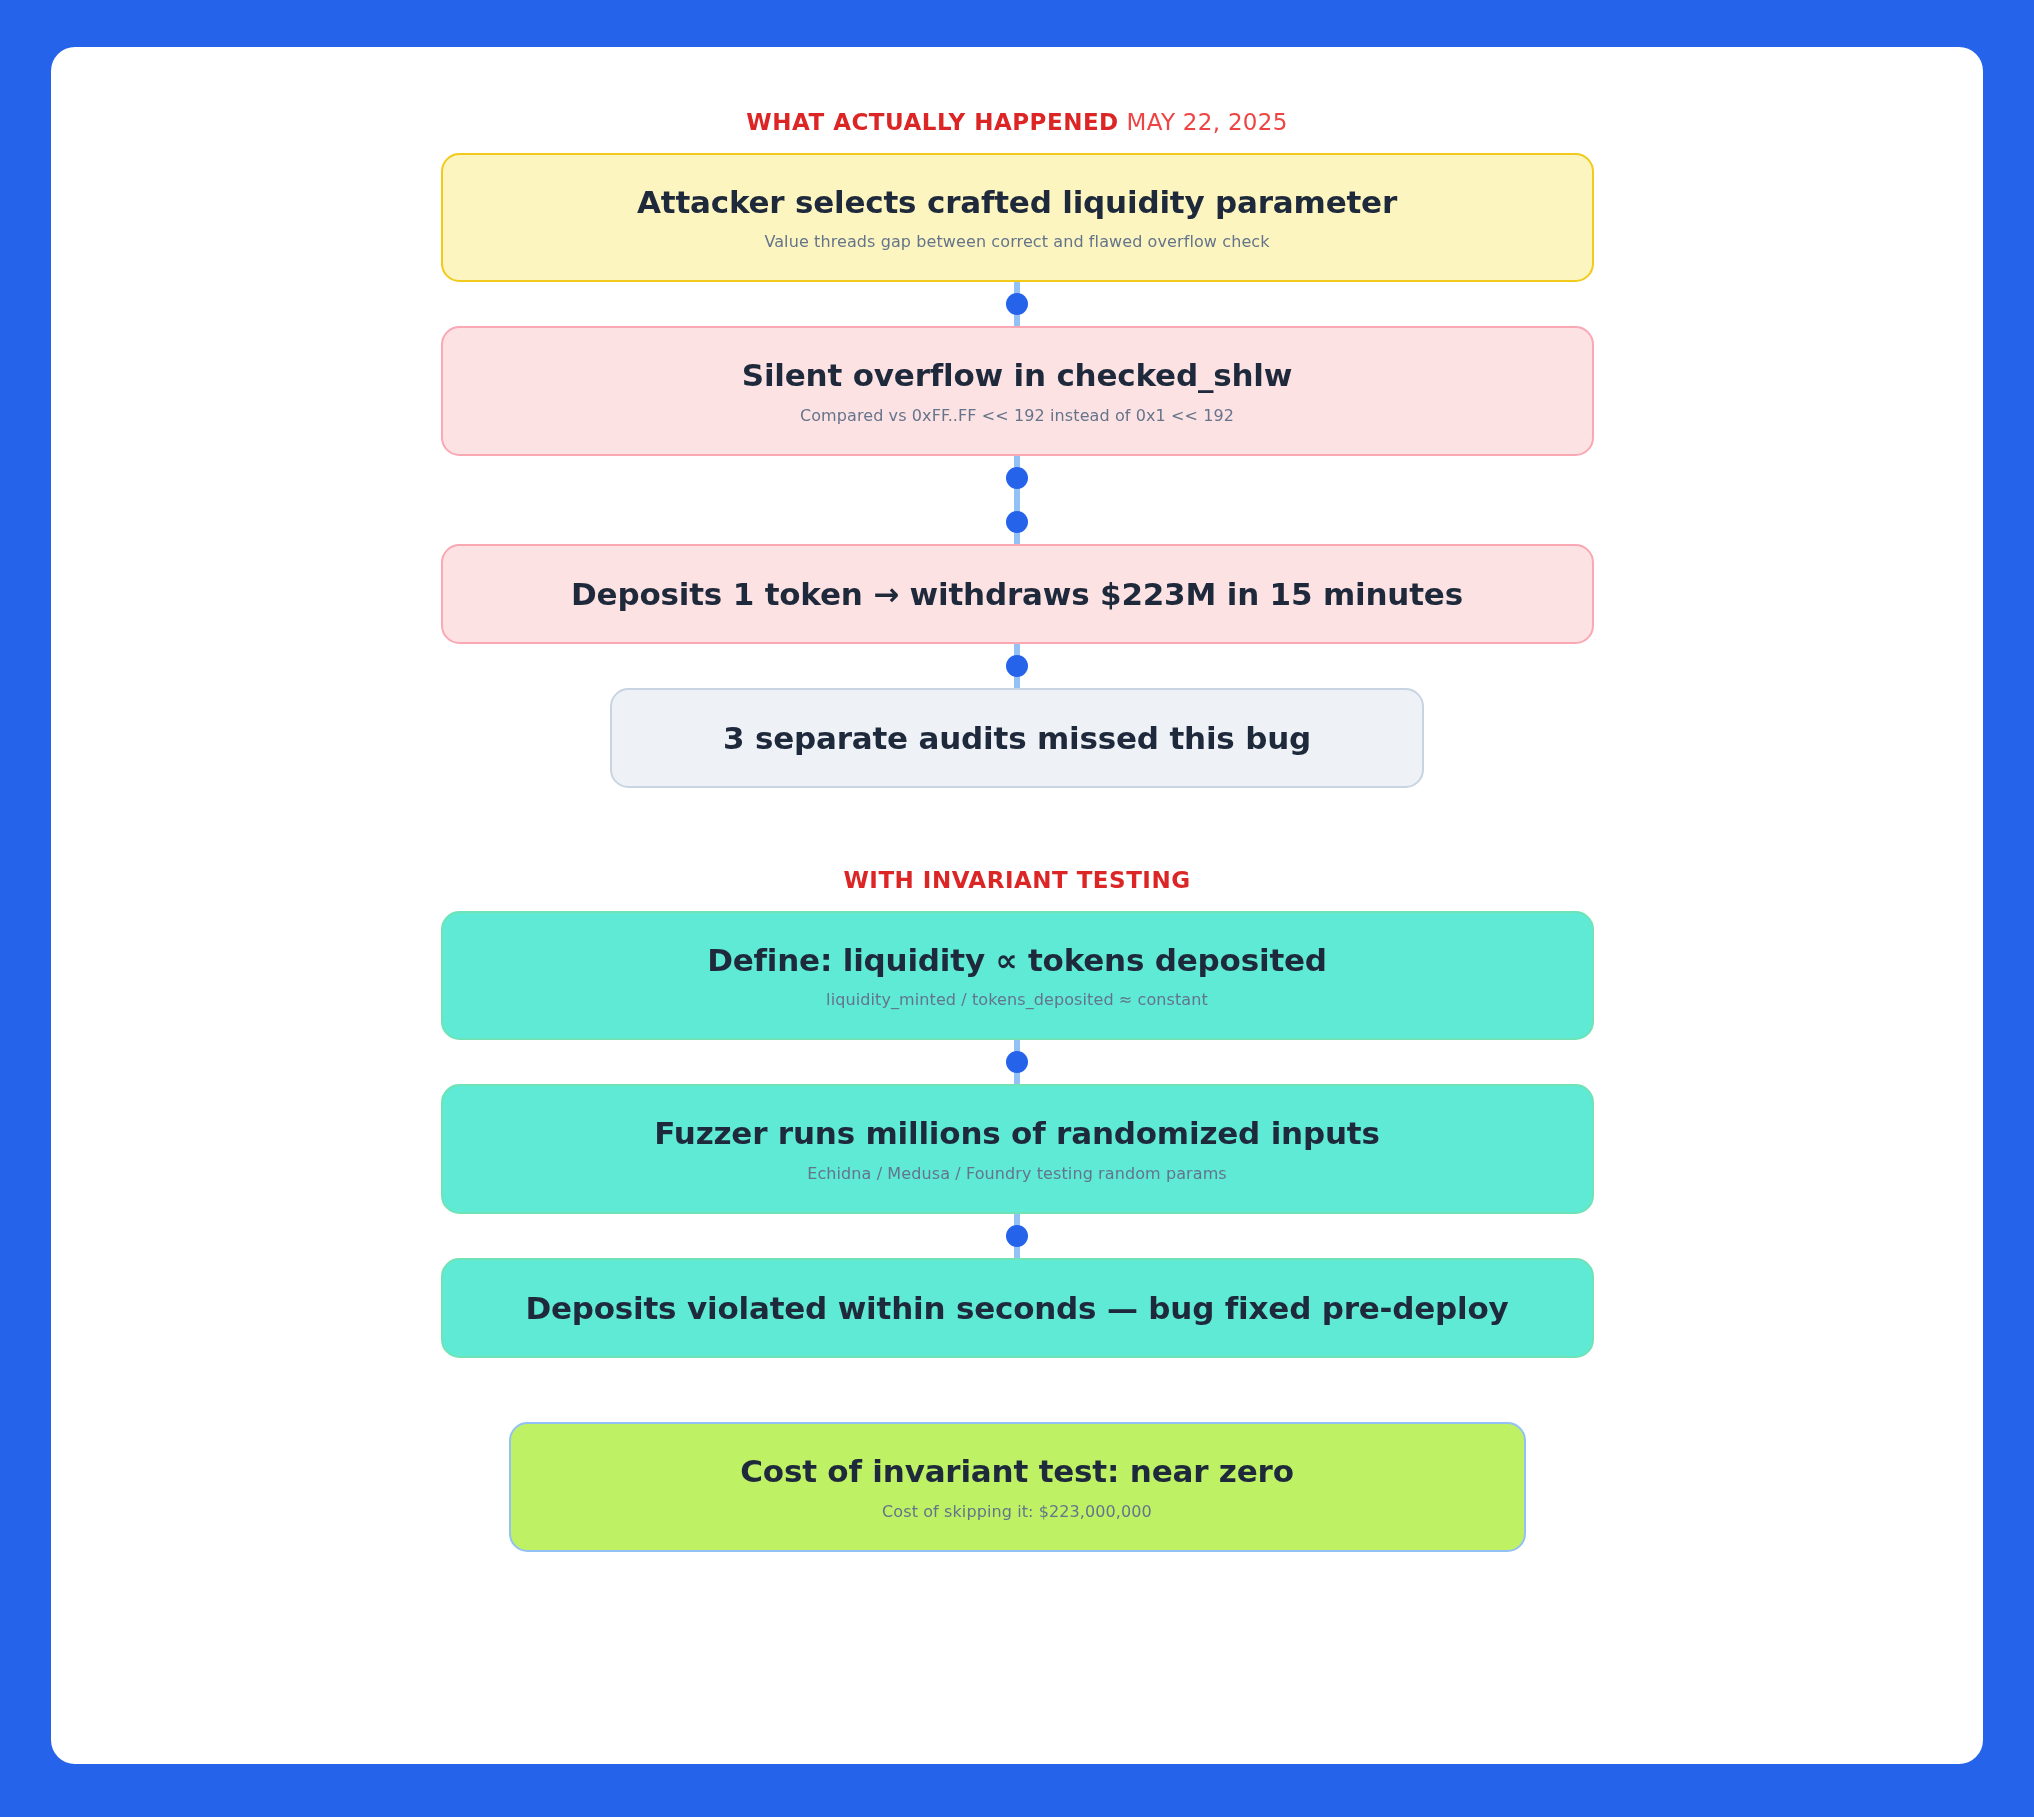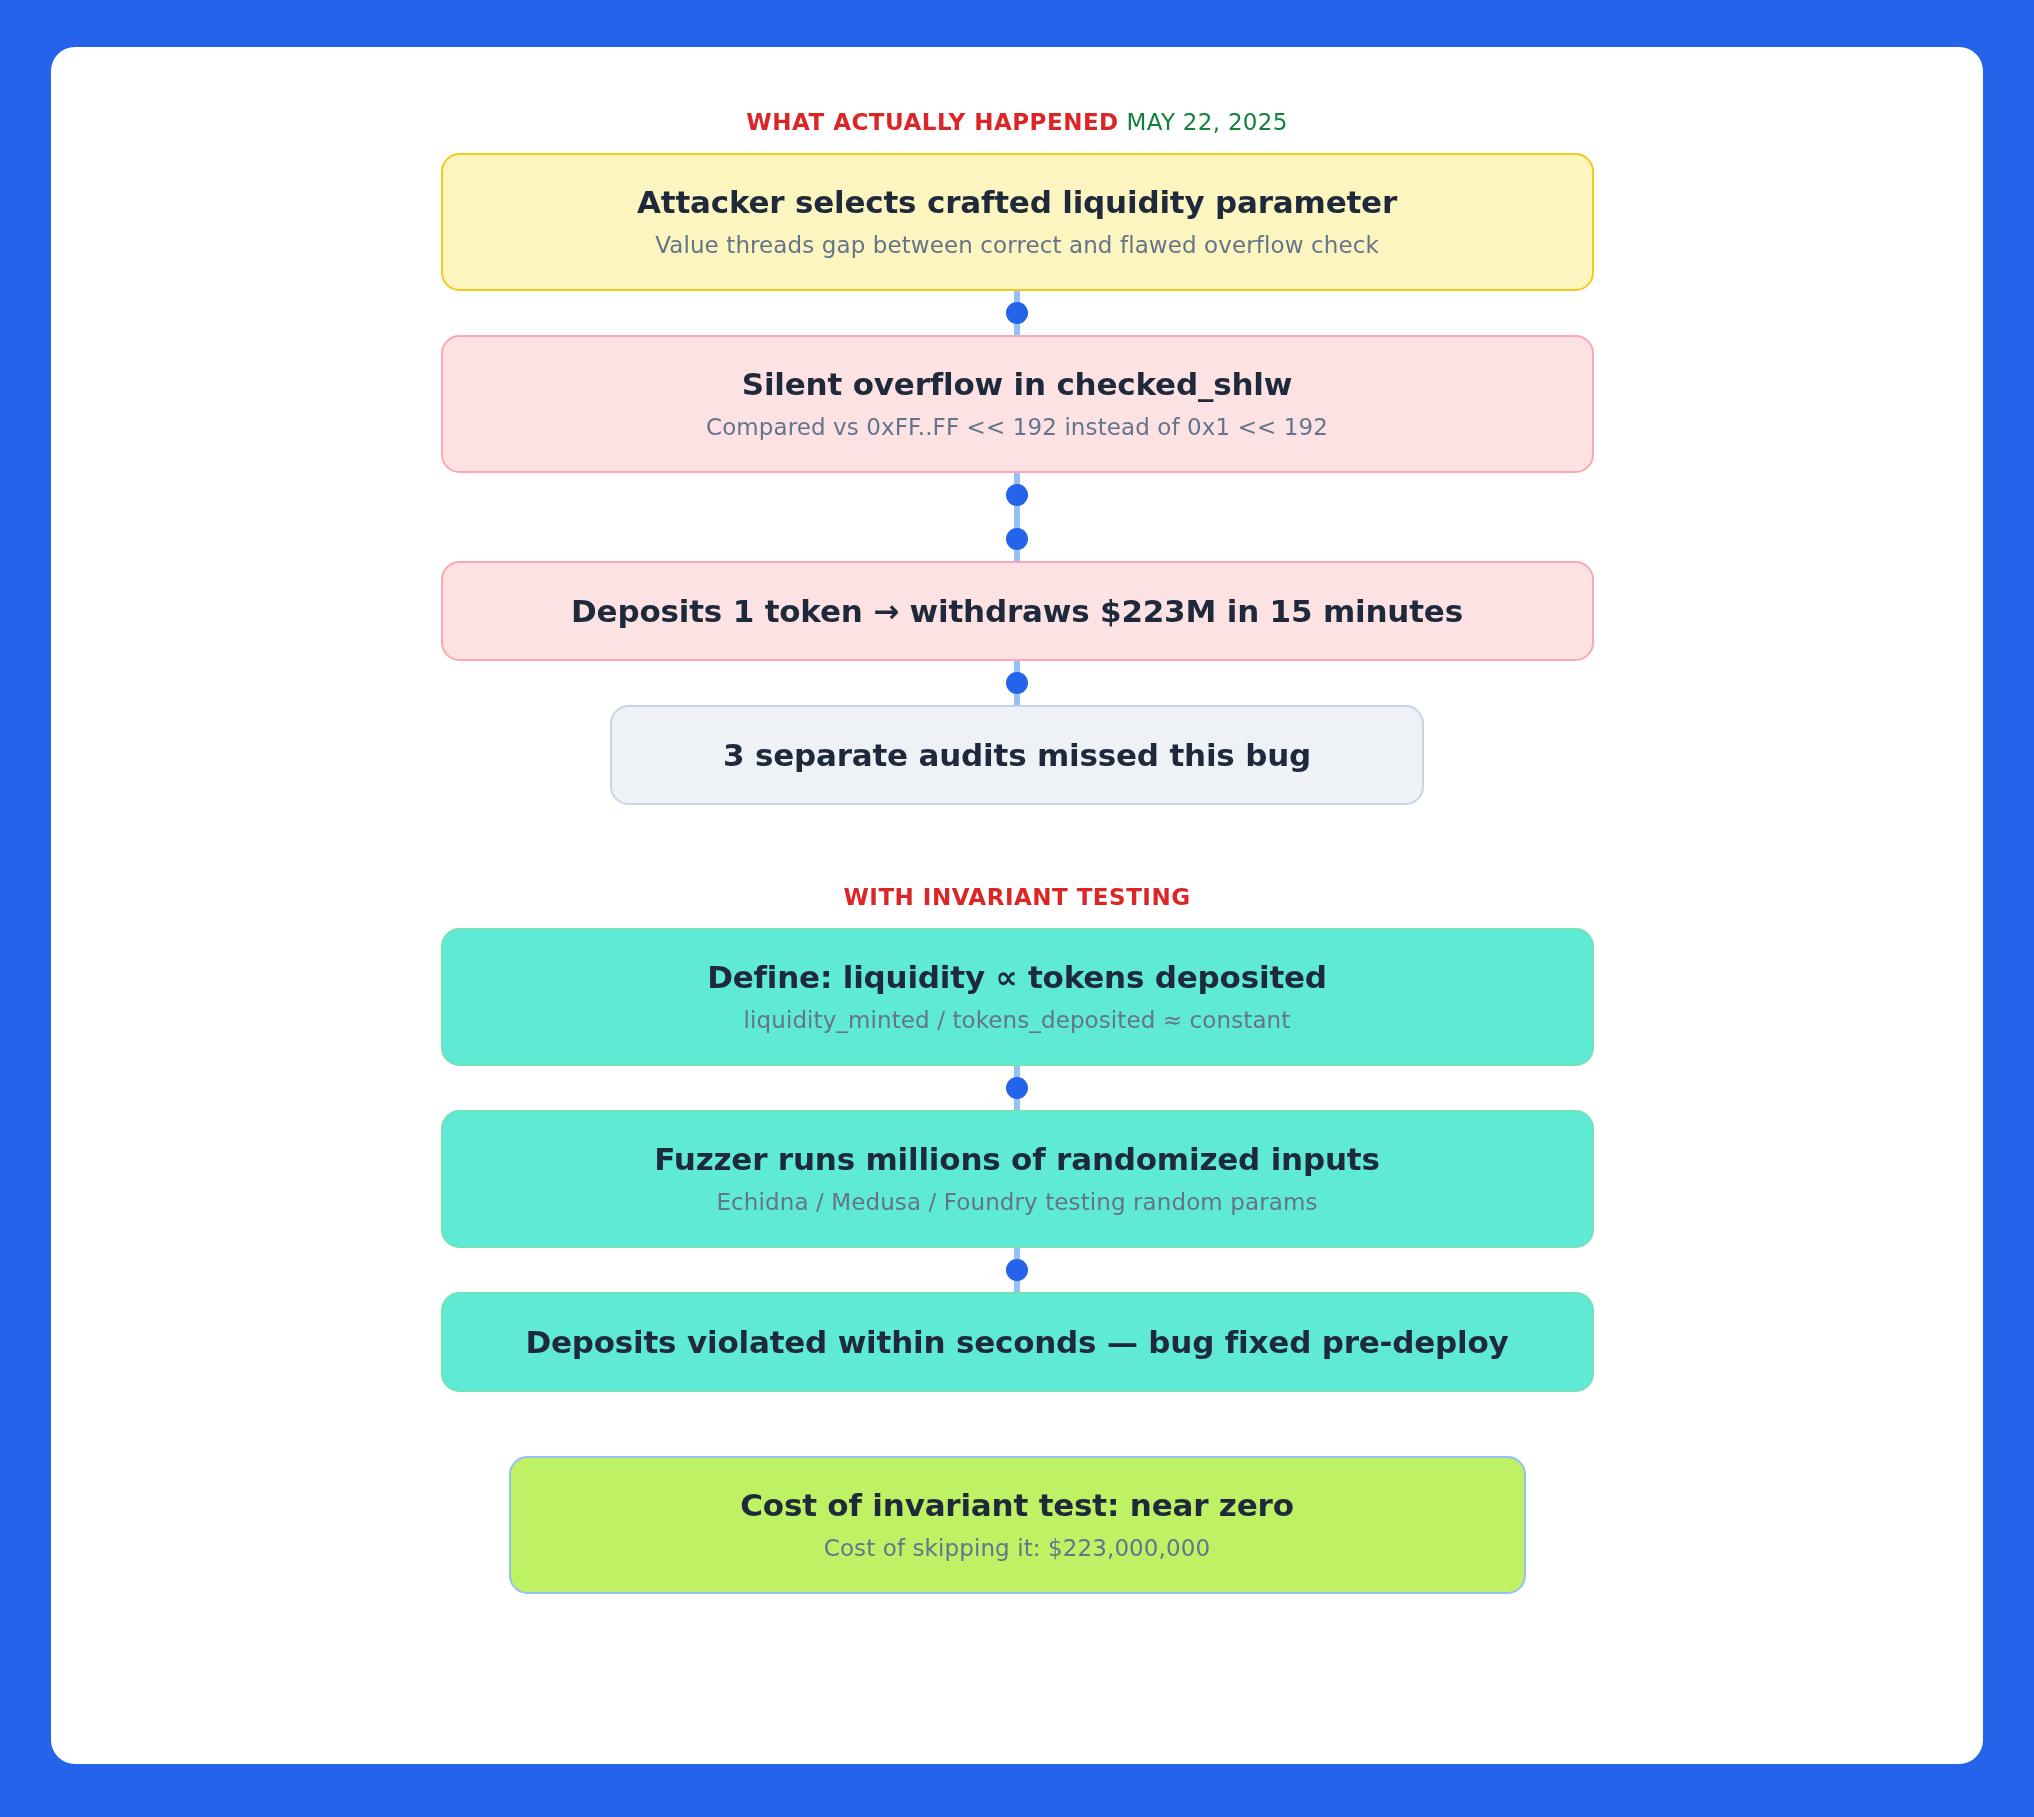--- a/index.html
+++ b/index.html
@@ -39,21 +39,21 @@
     letter-spacing: 0.5px;
     line-height: 1;
     margin-bottom: 18.6px;
   }
   .section-head .emph {
     font-weight: bold;
     color: #dc2626;
   }
   .section-head .meta {
     font-weight: normal;
-    color: #15803d;
+    color: #ef4444;
     letter-spacing: 0.3px;
   }
 
   
   .flow { width: 100%; display: flex; flex-direction: column; align-items: center; justify-content: space-between; }
 
   .card {
     width: 1153px;
     border-radius: 18.6px;
     border: 2.5px solid transparent;
@@ -68,21 +68,21 @@
   .card.no-sub  { min-height: 100px; }
 
   .card .title {
     font-size: 31px;
     font-weight: bold;
     color: #1e293b;
     line-height: 1.18;
     letter-spacing: -0.2px;
   }
   .card .sub {
-    font-size: 23px;
+    font-size: 16px;
     color: #64748b;
     line-height: 1.2;
     margin-top: 12px;
     letter-spacing: 0.1px;
   }
 
   .card.yellow { background: #fdf5bf; border-color: #f2ca1b; }
   .card.pink   { background: #fde2e4; border-color: #f9a8b4; }
   .card.green  { background: #5eead4; border-color: #6fe3b5; }
   .card.gray   { background: #eef2f7; border-color: #c8d4e2; width: 814px; }

